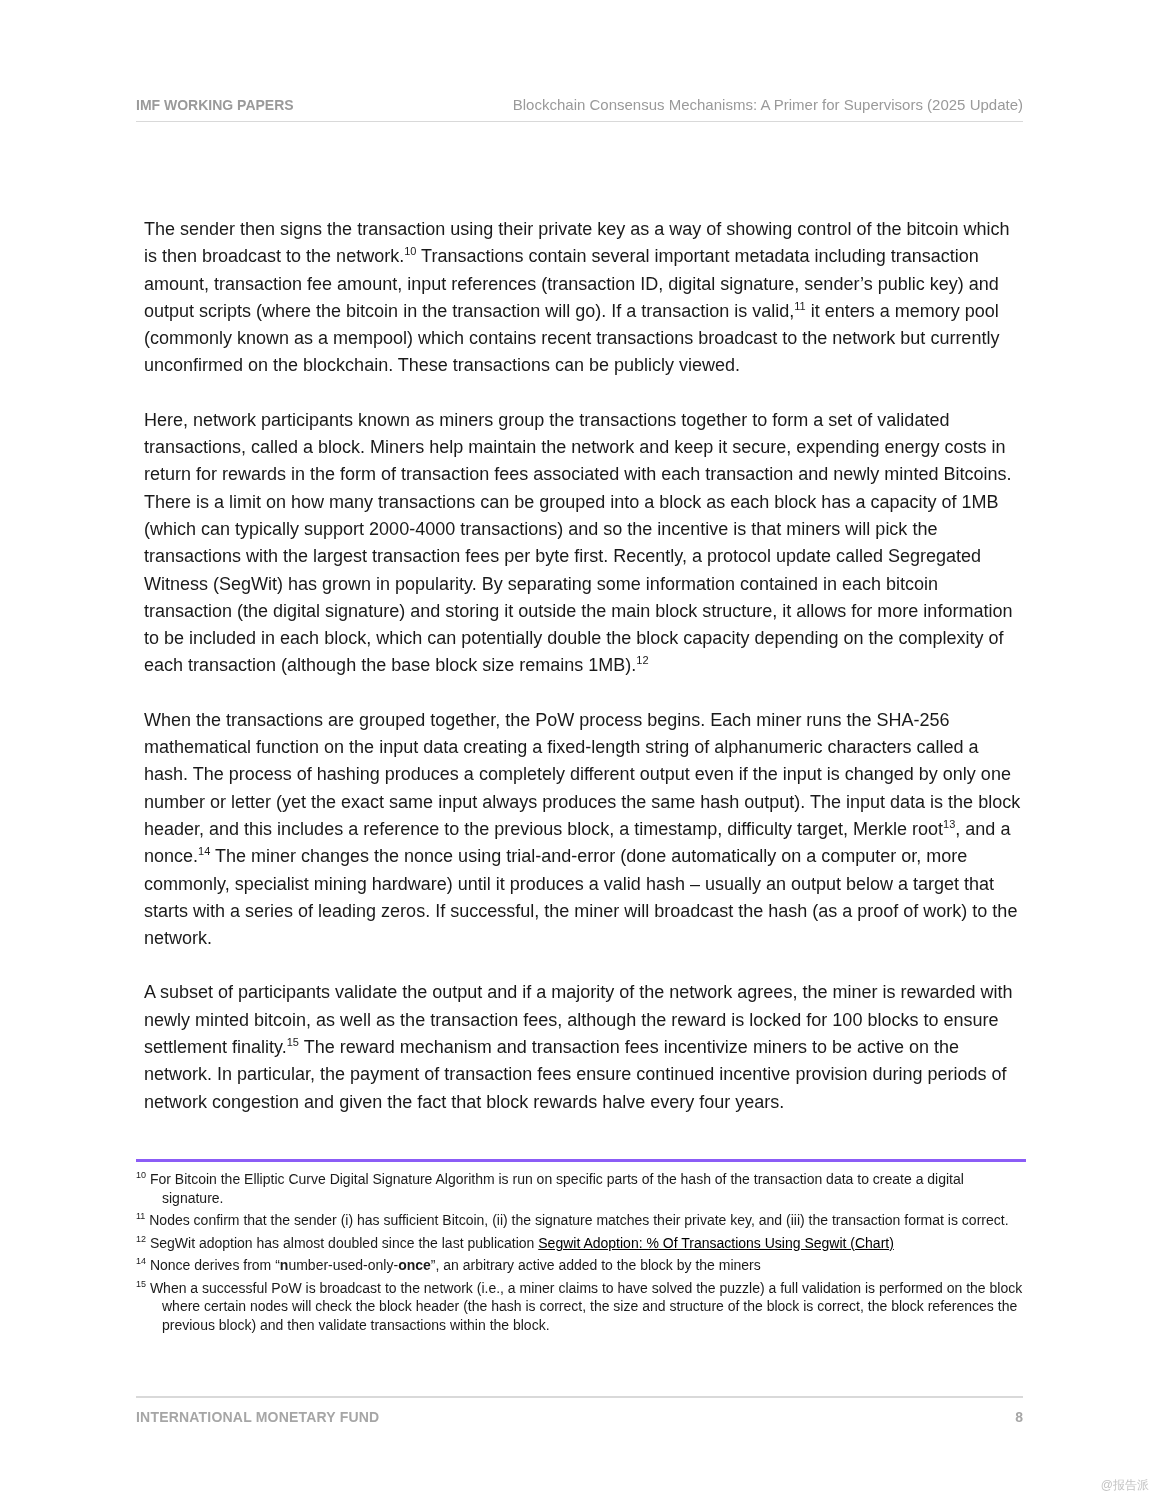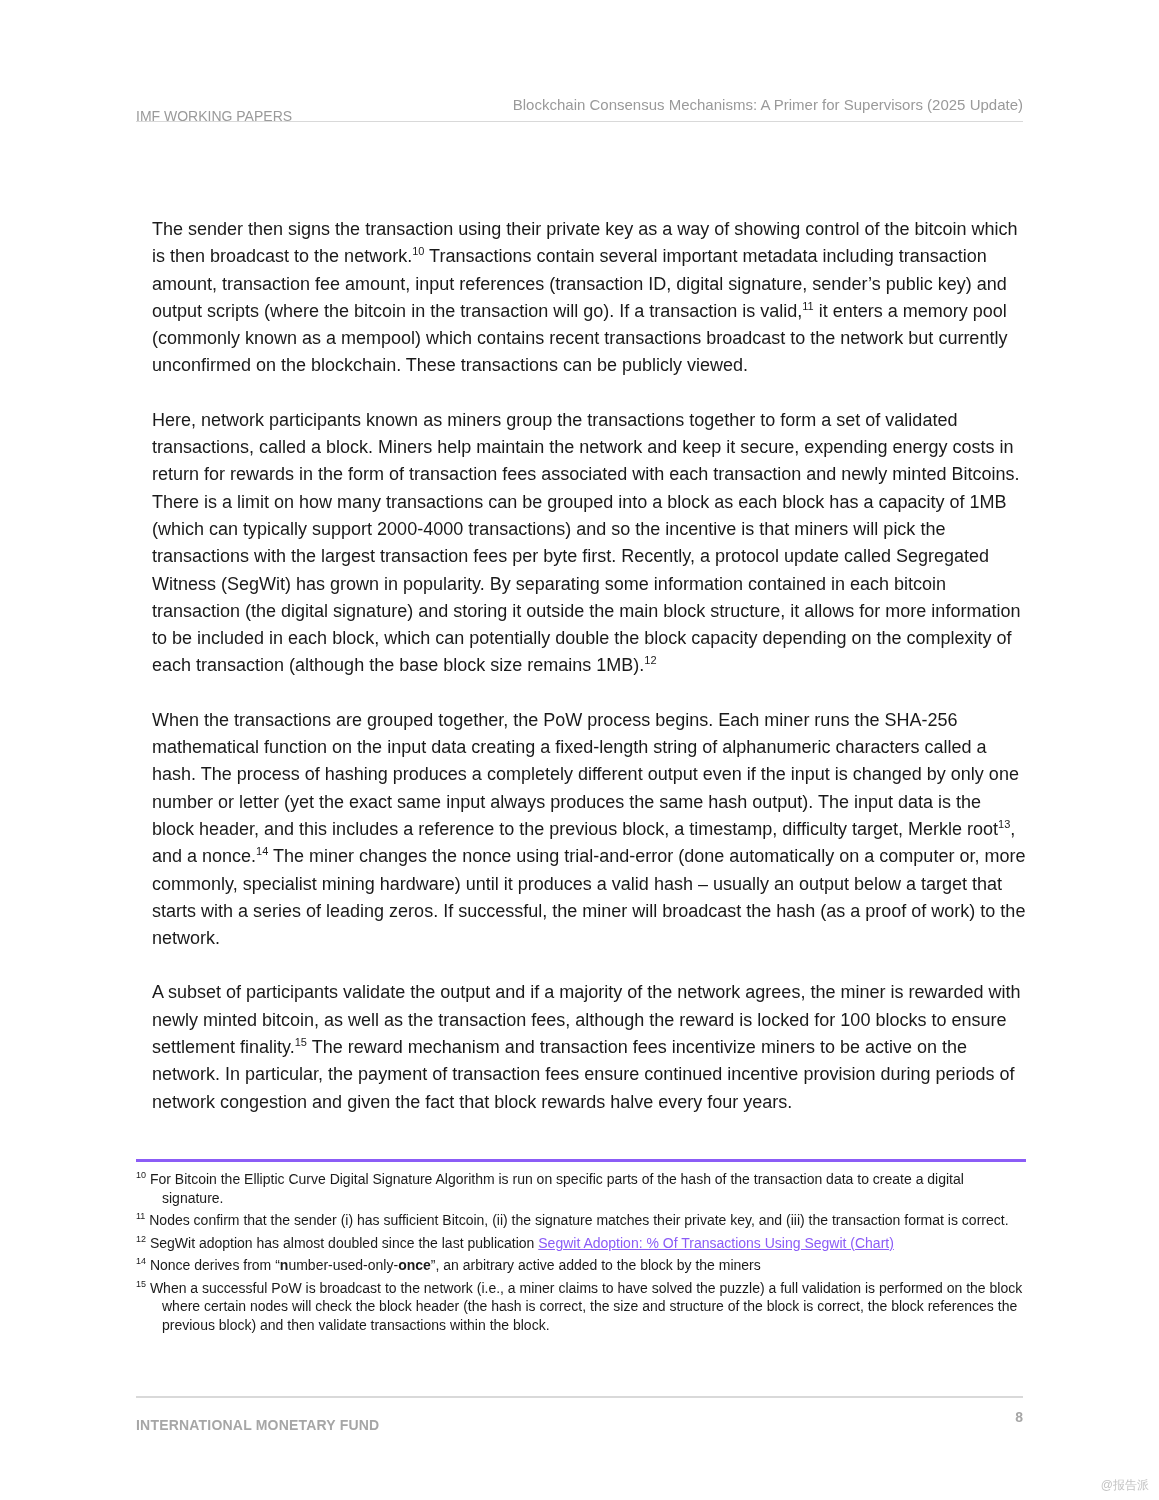--- a/index.html
+++ b/index.html
@@ -1,32 +1,32 @@
 <!DOCTYPE html>
 <html><head>
 <meta charset="utf-8">
 <style>
   html, body { margin: 0; padding: 0; background: #ffffff; }
   body { width: 1159px; height: 1500px; position: relative; overflow: hidden;
          font-family: "Liberation Sans", sans-serif; color: #1a1a1a; }
   .header { position: absolute; left: 136px; top: 95px; width: 887px; height: 26px;
             border-bottom: 1px solid #d9d9d9; }
-  .header .left { position: absolute; left: 0; top: 13px; font-size: 14px; font-weight: normal; color: #9a9a9a; text-align: center; }
+  .header .left { position: absolute; left: 0; top: 2px; font-size: 14px; font-weight: bold; color: #9a9a9a; text-align: center; }
   .header .right { position: absolute; right: 0; top: 1px; font-size: 15px; color: #9a9a9a; }
   .body-text { position: absolute; left: 136px; top: 216px; width: 890px; font-size: 18px;
                line-height: 27.3px; color: #1a1a1a; }
-  .body-text p { margin: 0 0 27px 16px; }
+  .body-text p { margin: 0 0 27px 8px; }
   sup { font-size: 11px; line-height: 0; vertical-align: super; }
   .footnotes { position: absolute; left: 136px; top: 1159px; width: 890px;
                border-top: 3px solid #8b5cf6; padding-top: 8px; font-size: 14px; line-height: 18.5px; }
   .fn { margin: 0 0 4px 0; padding-left: 26px; text-indent: -26px; }
   .fn sup { font-size: 9px; }
-  .fn a { color: #8b5cf6; text-decoration: underline; margin-top: 26px; }
+  .fn a { color: #000000; text-decoration: underline; margin-top: 26px; }
   .footer { position: absolute; left: 136px; top: 1396px; width: 887px; border-top: 2px solid #d9d9d9; }
-  .footer .left { position: absolute; left: 0; top: 19px; font-size: 14px; font-weight: bold; color: #a6a6a6; letter-spacing: 0.2px; }
+  .footer .left { position: absolute; left: 0; top: 11px; font-size: 14px; font-weight: bold; color: #a6a6a6; letter-spacing: 0.2px; }
   .footer .right { position: absolute; right: 0; top: 11px; font-size: 14px; font-weight: bold; color: #a6a6a6; }
   .watermark { position: absolute; right: 10px; top: 1477px; font-size: 12px; color: #c4c4c4; }
 </style>
 </head>
 <body>
 
 <div class="header">
   <span class="left">IMF WORKING PAPERS</span>
   <span class="right">Blockchain Consensus Mechanisms: A Primer for Supervisors (2025 Update)</span>
 </div>

